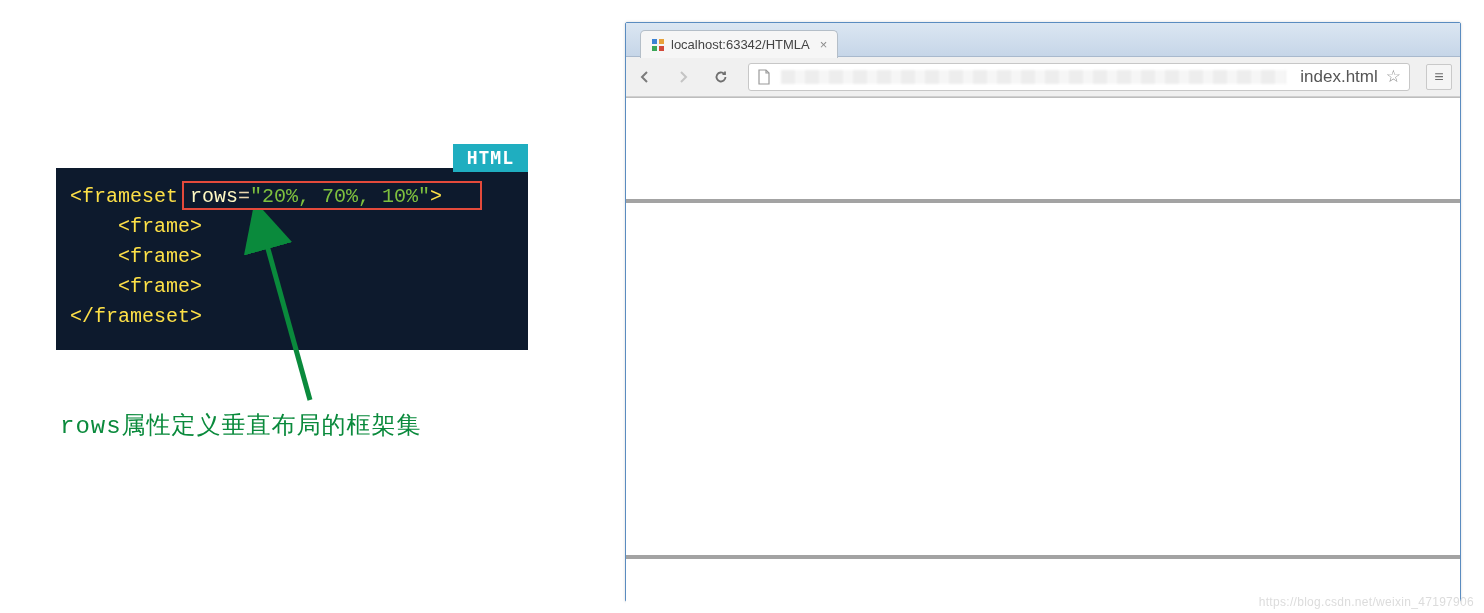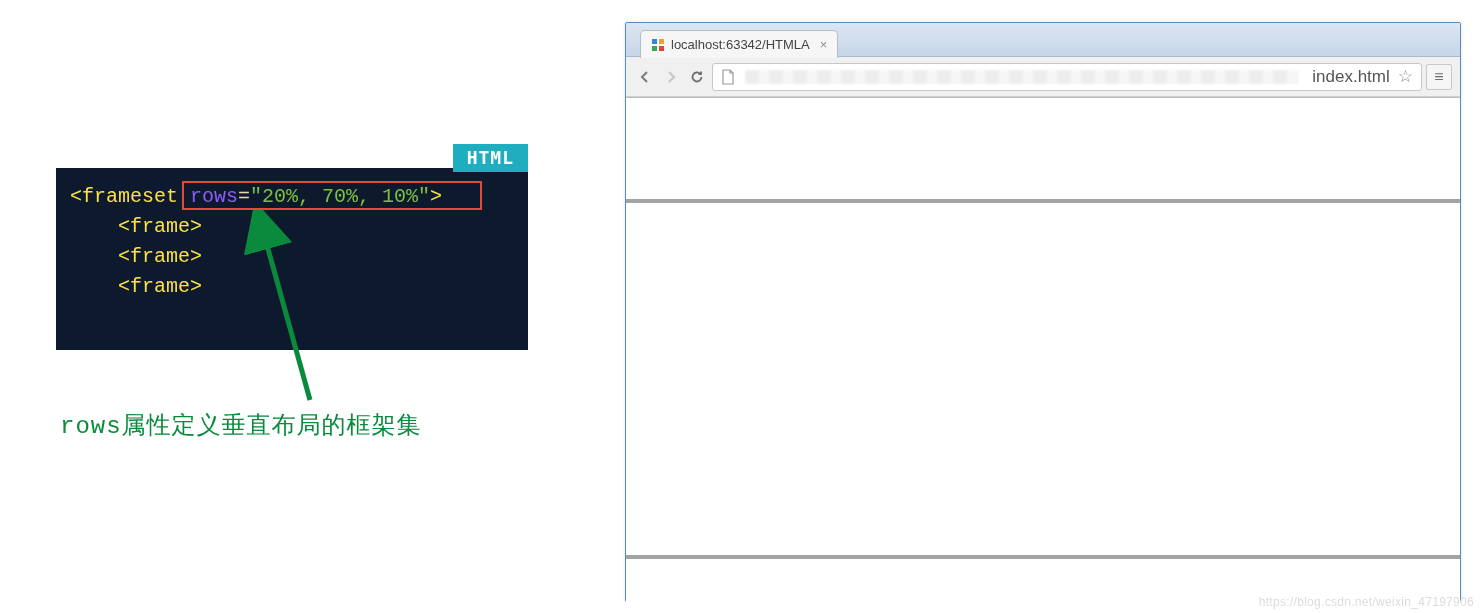--- a/index.html
+++ b/index.html
@@ -33,21 +33,21 @@
     font-family: Consolas, monospace;
     letter-spacing: 1px;
   }
   .code-line {
     font-family: Consolas, "Courier New", monospace;
     font-size: 20px;
     line-height: 30px;
     white-space: pre;
     color: #6aa9cf;
   }
-  .attr   { color: #8b5cf6; }
+  .attr   { color: #fef9c3; }
   .equals { color: #e9d7b0; }
   .val    { color: #7ec03e; }
   .punc   { color: #fde047; }
   .indent { display: inline-block; width: 48px; }
 
   .hl-box {
     position: absolute;
     left: 182px;
     top: 181px;
     width: 300px;
@@ -145,21 +145,21 @@
     margin-left: 4px;
   }
 
   .toolbar {
     height: 40px;
     background: #f0f0f0;
     border-bottom: 1px solid #cfcfcf;
     display: flex;
     align-items: center;
     padding: 0 8px;
-    gap: 4px;
+    gap: 16px;
   }
   .nav-btn {
     width: 22px;
     height: 22px;
     display: flex;
     align-items: center;
     justify-content: center;
     color: #7b7b7b;
   }
   .omnibox {
@@ -230,20 +230,21 @@
 </style>
 </head>
 <body>
 
 <div class="code-wrap">
   <div class="html-badge">HTML</div>
   <div class="code-line"><span class="punc">&lt;frameset </span><span class="attr">rows</span><span class="equals">=</span><span class="val">"20%, 70%, 10%"</span><span class="punc">&gt;</span></div>
   <div class="code-line"><span class="indent"></span><span class="punc">&lt;frame&gt;</span></div>
   <div class="code-line"><span class="indent"></span><span class="punc">&lt;frame&gt;</span></div>
   <div class="code-line"><span class="indent"></span><span class="punc">&lt;frame&gt;</span></div>
+  <div class="code-line"><span class="punc">&lt;/frameset&gt;</span></div>
 </div>
 
 <div class="hl-box"></div>
 
 <svg class="arrow" viewBox="0 0 120 200">
   <defs>
     <marker id="ah" markerWidth="10" markerHeight="10" refX="6" refY="5" orient="auto">
       <path d="M0,0 L10,5 L0,10 Z" fill="#0a8a3c"></path>
     </marker>
   </defs>

